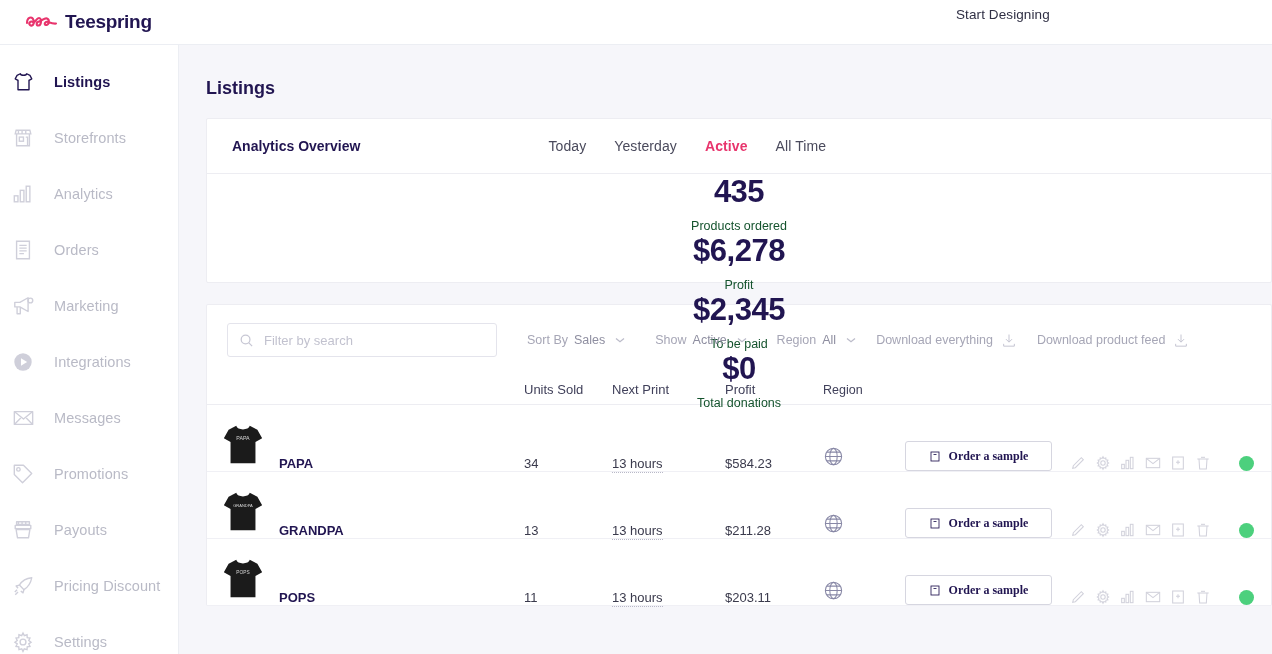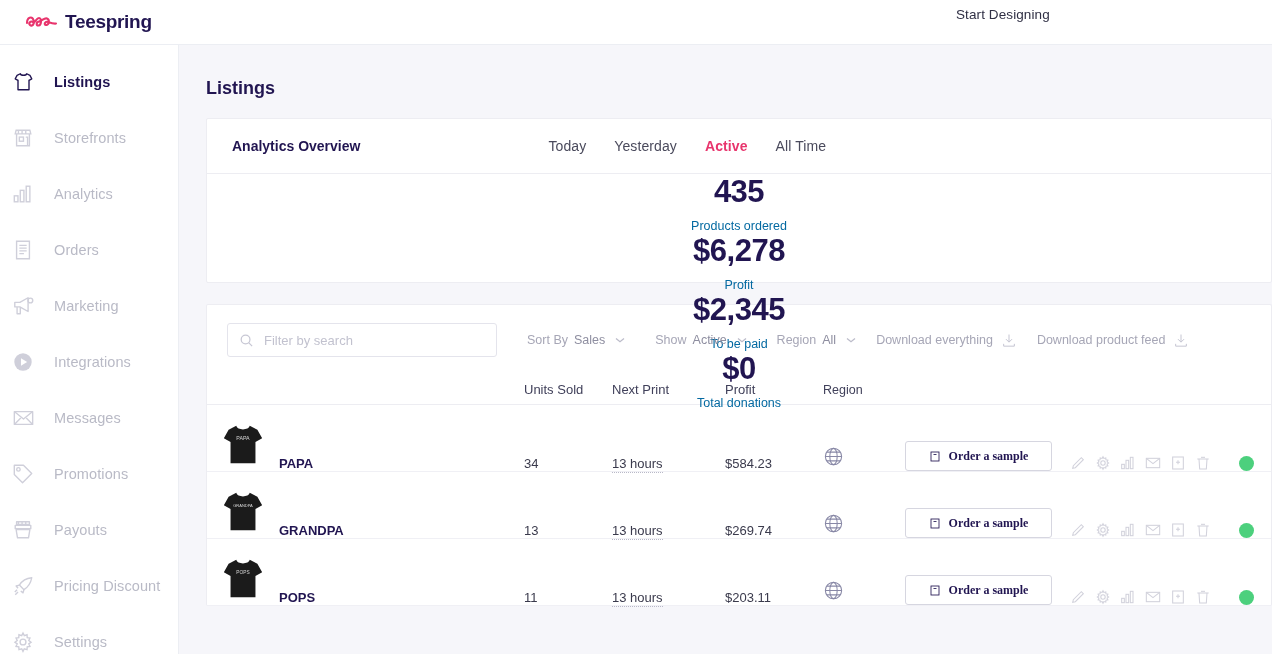--- a/index.html
+++ b/index.html
@@ -93,21 +93,21 @@
   .tab.pink { color: #e8356d; font-weight: bold; }
 
   .stats {
     display: flex; height: 108px; align-items: center; flex-direction: column;
   }
   .stat { flex: 1; text-align: center; }
   .stat-value {
     font-size: 31px; font-weight: bold; color: #211551;
     letter-spacing: -0.5px;
   }
-  .stat-label { font-size: 12.5px; color: #0369a1; margin-top: 9px; }
+  .stat-label { font-size: 12.5px; color: #14532d; margin-top: 9px; }
 
   
   .listings-card {
     background: #ffffff;
     margin: 21px 0 0 27px;
     width: 1066px;
     border: 1px solid #ededf2;
     border-radius: 2px;
     border-bottom: none;
   }
@@ -480,21 +480,21 @@
             <path d="M17 5 L9 9 L4 18 L11 22 L11 44 L37 44 L37 22 L44 18 L39 9 L31 5
                      C30 10, 18 10, 17 5 Z" fill="#1b1b1b"></path>
             <text x="24" y="20" font-size="4.2" fill="#d8d8d8" text-anchor="middle" font-family="Liberation Sans, sans-serif">GRANDPA</text>
           </svg>
         </div>
         <div class="c-name">GRANDPA</div>
         <div class="c-units">13</div>
         <div class="c-print">
           <span class="dotted">13 hours</span>
         </div>
-        <div class="c-profit">$269.74</div>
+        <div class="c-profit">$211.28</div>
         <div class="c-region">
           <svg width="21" height="21" viewBox="0 0 24 24" fill="none" stroke="#8888a6" stroke-width="1.2">
             <circle cx="12" cy="12" r="9.3"></circle>
             <ellipse cx="12" cy="12" rx="4.2" ry="9.3"></ellipse>
             <path d="M2.7 12 L21.3 12 M4.3 7 L19.7 7 M4.3 17 L19.7 17"></path>
           </svg>
         </div>
         <div class="c-action">
           <div class="sample-btn">
             <svg width="12" height="13" viewBox="0 0 24 24" fill="none" stroke="#211551" stroke-width="1.7">

